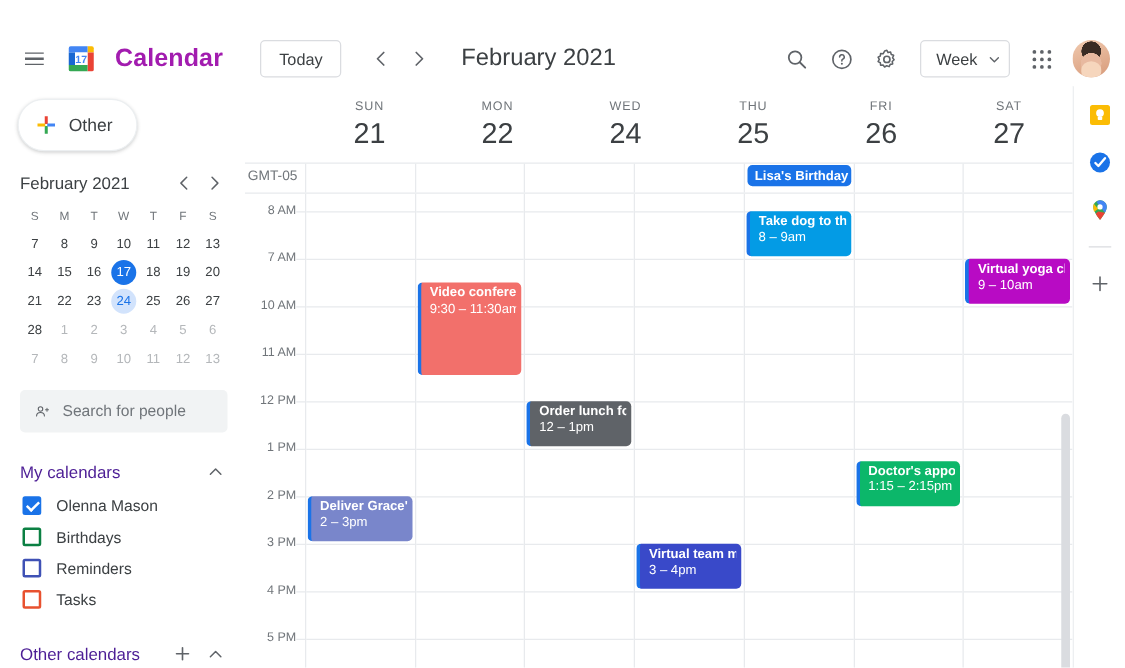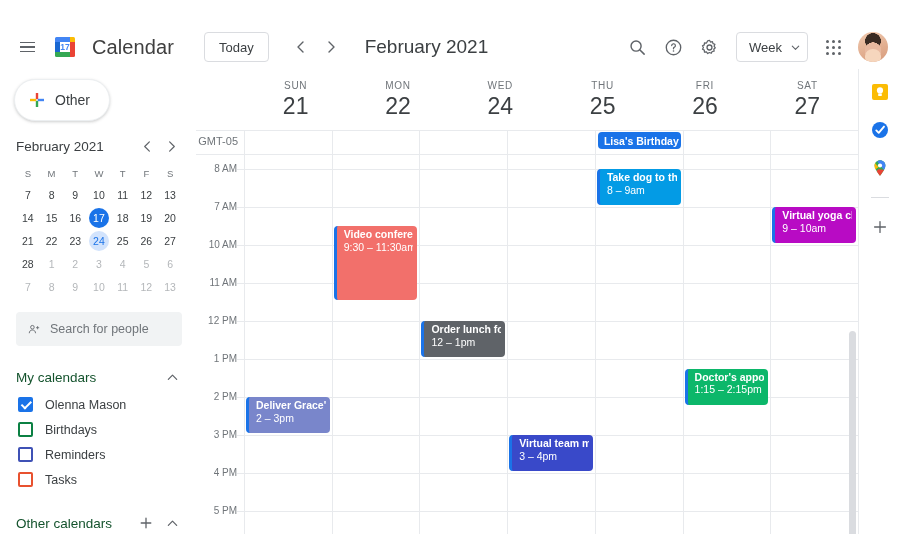--- a/index.html
+++ b/index.html
@@ -24,22 +24,22 @@
     width: 34px; height: 34px; border-radius: 50%;
     display: flex; align-items: center; justify-content: center;
     cursor: pointer; flex: 0 0 auto;
   }
   .hamburger { display: flex; flex-direction: column; gap: 3px; justify-content:center; }
   .hamburger span { display: block; width: 15px; height: 1.6px; background: #5f6368; }
 
   .logo-wrap { width: 26px; height: 26px; position: relative; margin-left: 2px; }
   .logo-svg { display:block; }
   .brand {
-    font-size: 20px; color: #404040; letter-spacing: .1px;
-    margin-left: 8px; font-weight: 400;
+    font-size: 20px; color: #a21caf; letter-spacing: .1px;
+    margin-left: 8px; font-weight: 700;
   }
   .today-btn {
     margin-left: 24px;
     border: 1px solid #dadce0; border-radius: 4px;
     height: 30px; padding: 0 14px;
     display: flex; align-items: center;
     font-size: 13px; color: #3c4043; background: #fff; cursor: pointer;
   }
   .navchev {
     width: 28px; height: 28px; border-radius: 50%;
@@ -133,21 +133,21 @@
     font-size: 12.5px; color: #3c4043; width: 120px;
     font-family: "Liberation Sans", sans-serif;
   }
   .people-search input::placeholder { color: #70757a; }
 
   .cal-section { margin-top: 16px; }
   .cal-section-head {
     display: flex; align-items: center;
     padding: 0 12px 0 16px; height: 30px; cursor: pointer;
   }
-  .cal-section-title { font-size: 13.5px; color: #14532d; font-weight: 500; }
+  .cal-section-title { font-size: 13.5px; color: #4c1d95; font-weight: 500; }
   .cal-sec-actions { margin-left: auto; display: flex; align-items: center; gap: 2px; }
   .sec-ico {
     width: 24px; height: 24px; border-radius: 50%;
     display: flex; align-items: center; justify-content: center;
     cursor: pointer; color: #5f6368;
   }
   .cal-item {
     display: flex; align-items: center; gap: 12px;
     height: 25px; padding: 0 12px 0 18px; cursor: pointer;
   }

